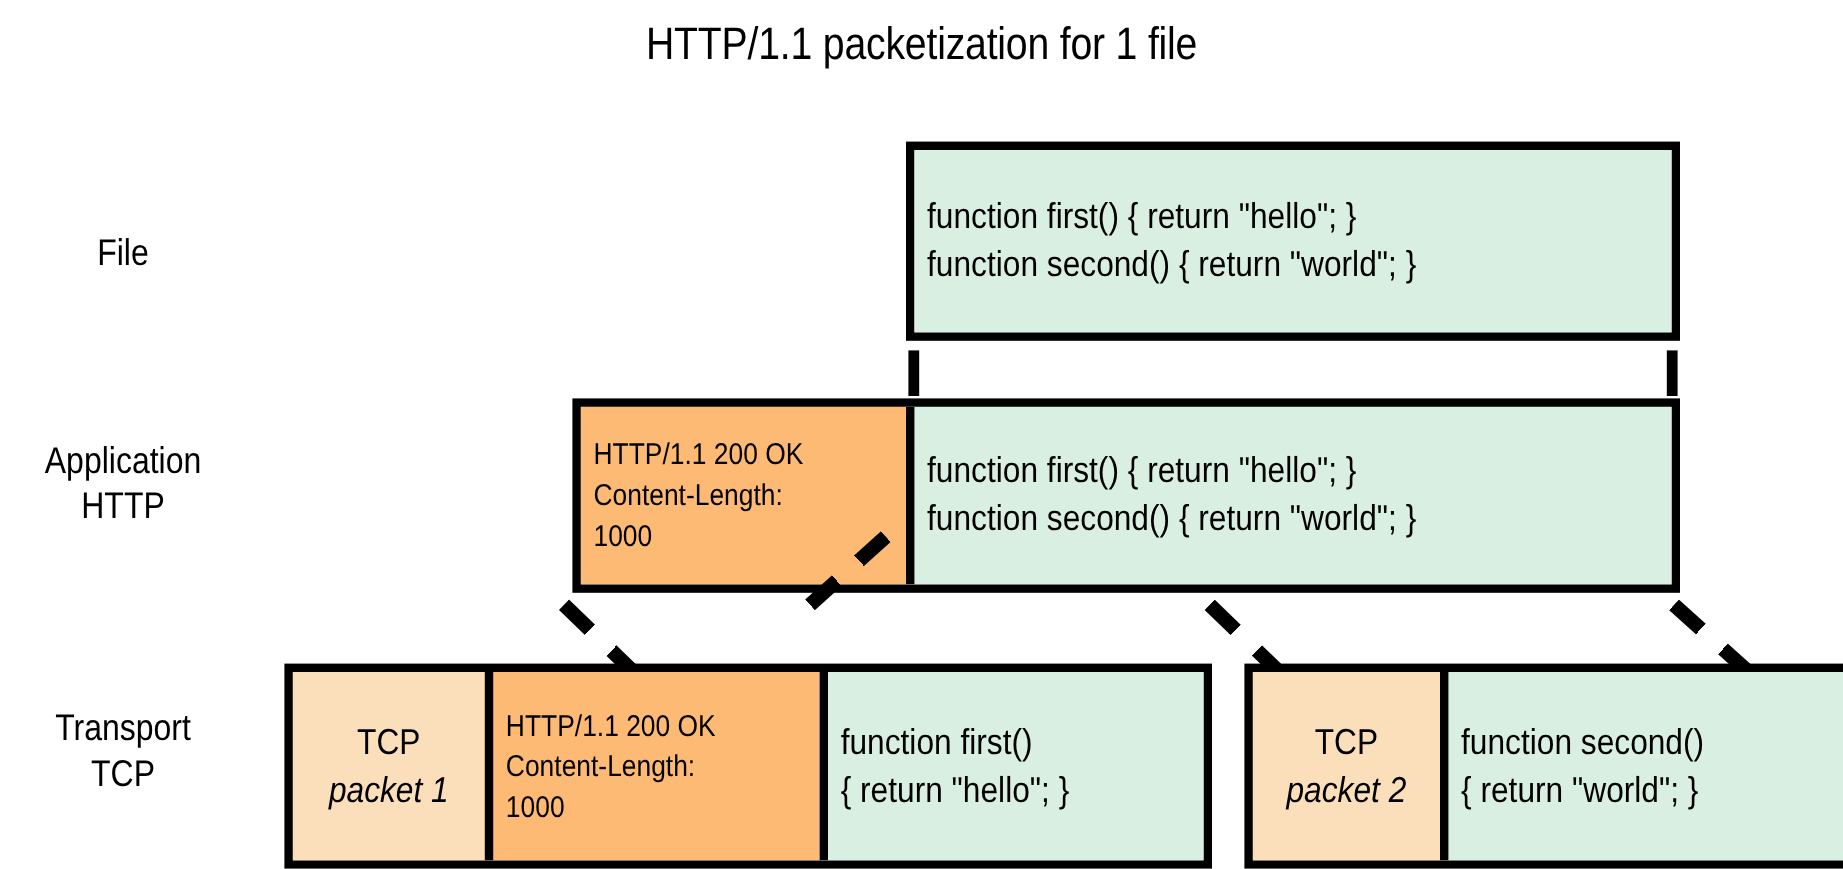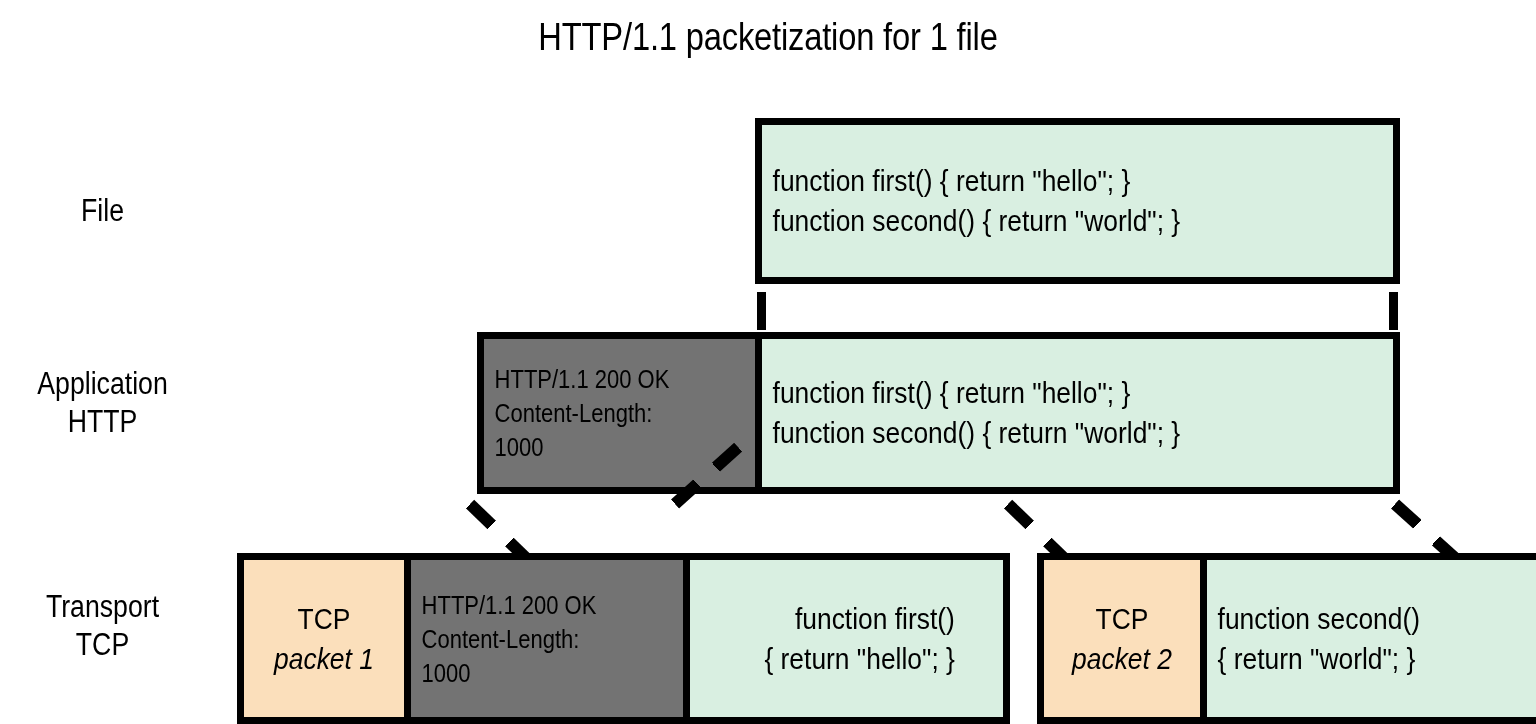--- a/index.html
+++ b/index.html
@@ -66,21 +66,21 @@
     box-sizing: border-box;
     height: 100%;
     display: flex;
     flex-direction: column;
     justify-content: center;
     overflow: hidden;
   }
   .seg + .seg { border-left: 7px solid #000000; }
 
   .fill-green  { background: #d9efe1; }
-  .fill-pink   { background: #737373; }
+  .fill-pink   { background: #fdba74; }
   .fill-orange { background: #fbdfbb; }
 
   .code-text {
     font-size: 30px;
     line-height: 40px;
     padding: 0 12px;
     transform: scaleX(0.88);
     transform-origin: left center;
     white-space: nowrap;
   }
@@ -117,21 +117,21 @@
   #app-http-header { width: 271px; }
   #app-payload     { flex: 1 1 auto; }
 
   
   #packet1-box {
     left: 237px; top: 553px;
     width: 773px; height: 171px;
   }
   #p1-tcp     { width: 160px; }
   #p1-header  { width: 279px; }
-  #p1-payload { flex: 1 1 auto; text-align: right; }
+  #p1-payload { flex: 1 1 auto; }
 
   #packet2-box {
     left: 1037px; top: 553px;
     width: 506px; height: 171px;
   }
   #p2-tcp     { width: 156px; }
   #p2-payload { flex: 1 1 auto; justify-content: center; }
 
   
   .connector {

